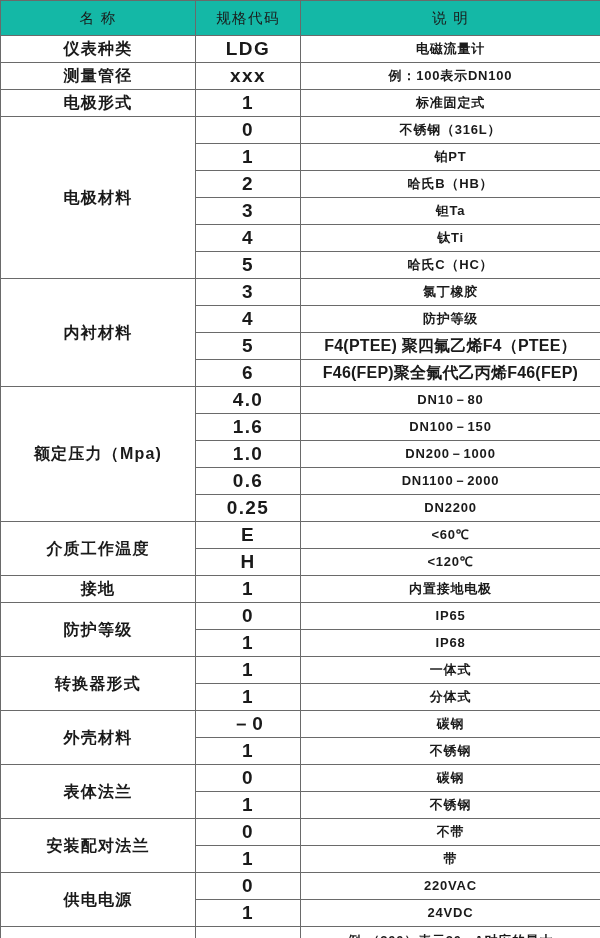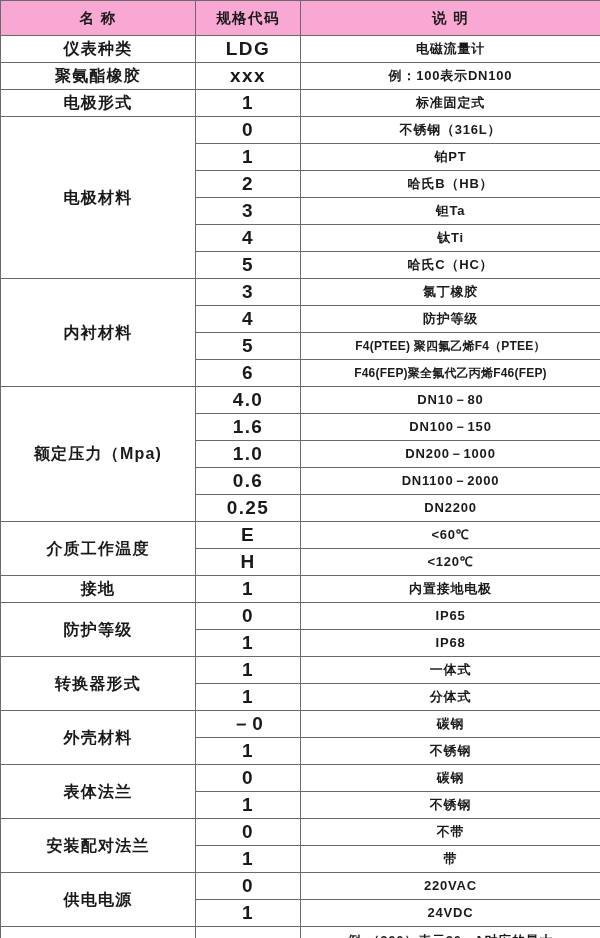--- a/index.html
+++ b/index.html
@@ -27,22 +27,22 @@
     border: 1px solid #6a6a6a;
     text-align: center;
     vertical-align: middle;
     font-size: 13.5px;
     letter-spacing: 0.6px;
     padding: 0;
     height: 26px;
     line-height: 1.25;
   }
   #spec-table thead th {
-    background: #f9a8d4;
-    font-weight: bold;
+    background: #14b8a6;
+    font-weight: normal;
     height: 34px;
     font-size: 14.5px;
     letter-spacing: 1.4px;
   }
   #spec-table td.name {
     font-weight: bold;
     letter-spacing: 1.2px;
     font-size: 16px;
   }
   #spec-table td.code {
@@ -50,21 +50,21 @@
     font-weight: bold;
     font-size: 19px;
   }
   #spec-table td.desc {
     font-weight: bold;
     letter-spacing: 0.8px;
     font-size: 13px;
     margin-top: 20px;
   }
   #spec-table td.desc.small {
-    font-size: 12px;
+    font-size: 16px;
     letter-spacing: 0.2px;
   }
   #spec-table td.desc.two-line {
     line-height: 1.6;
     padding: 4px 0;
   }
   #spec-table tr.tall td { height: 34px; }
 </style>
 </head>
 <body>
@@ -82,21 +82,21 @@
       <th>说  明</th>
     </tr>
   </thead>
   <tbody id="table-body">
       <tr>
         <td class="name" rowspan="1">仪表种类</td>
         <td class="code">LDG</td>
         <td class="desc">电磁流量计</td>
       </tr>
       <tr>
-        <td class="name" rowspan="1">聚氨酯橡胶</td>
+        <td class="name" rowspan="1">测量管径</td>
         <td class="code">xxx</td>
         <td class="desc">例：100表示DN100</td>
       </tr>
       <tr>
         <td class="name" rowspan="1">电极形式</td>
         <td class="code">1</td>
         <td class="desc">标准固定式</td>
       </tr>
       <tr>
         <td class="name" rowspan="6">电极材料</td>

